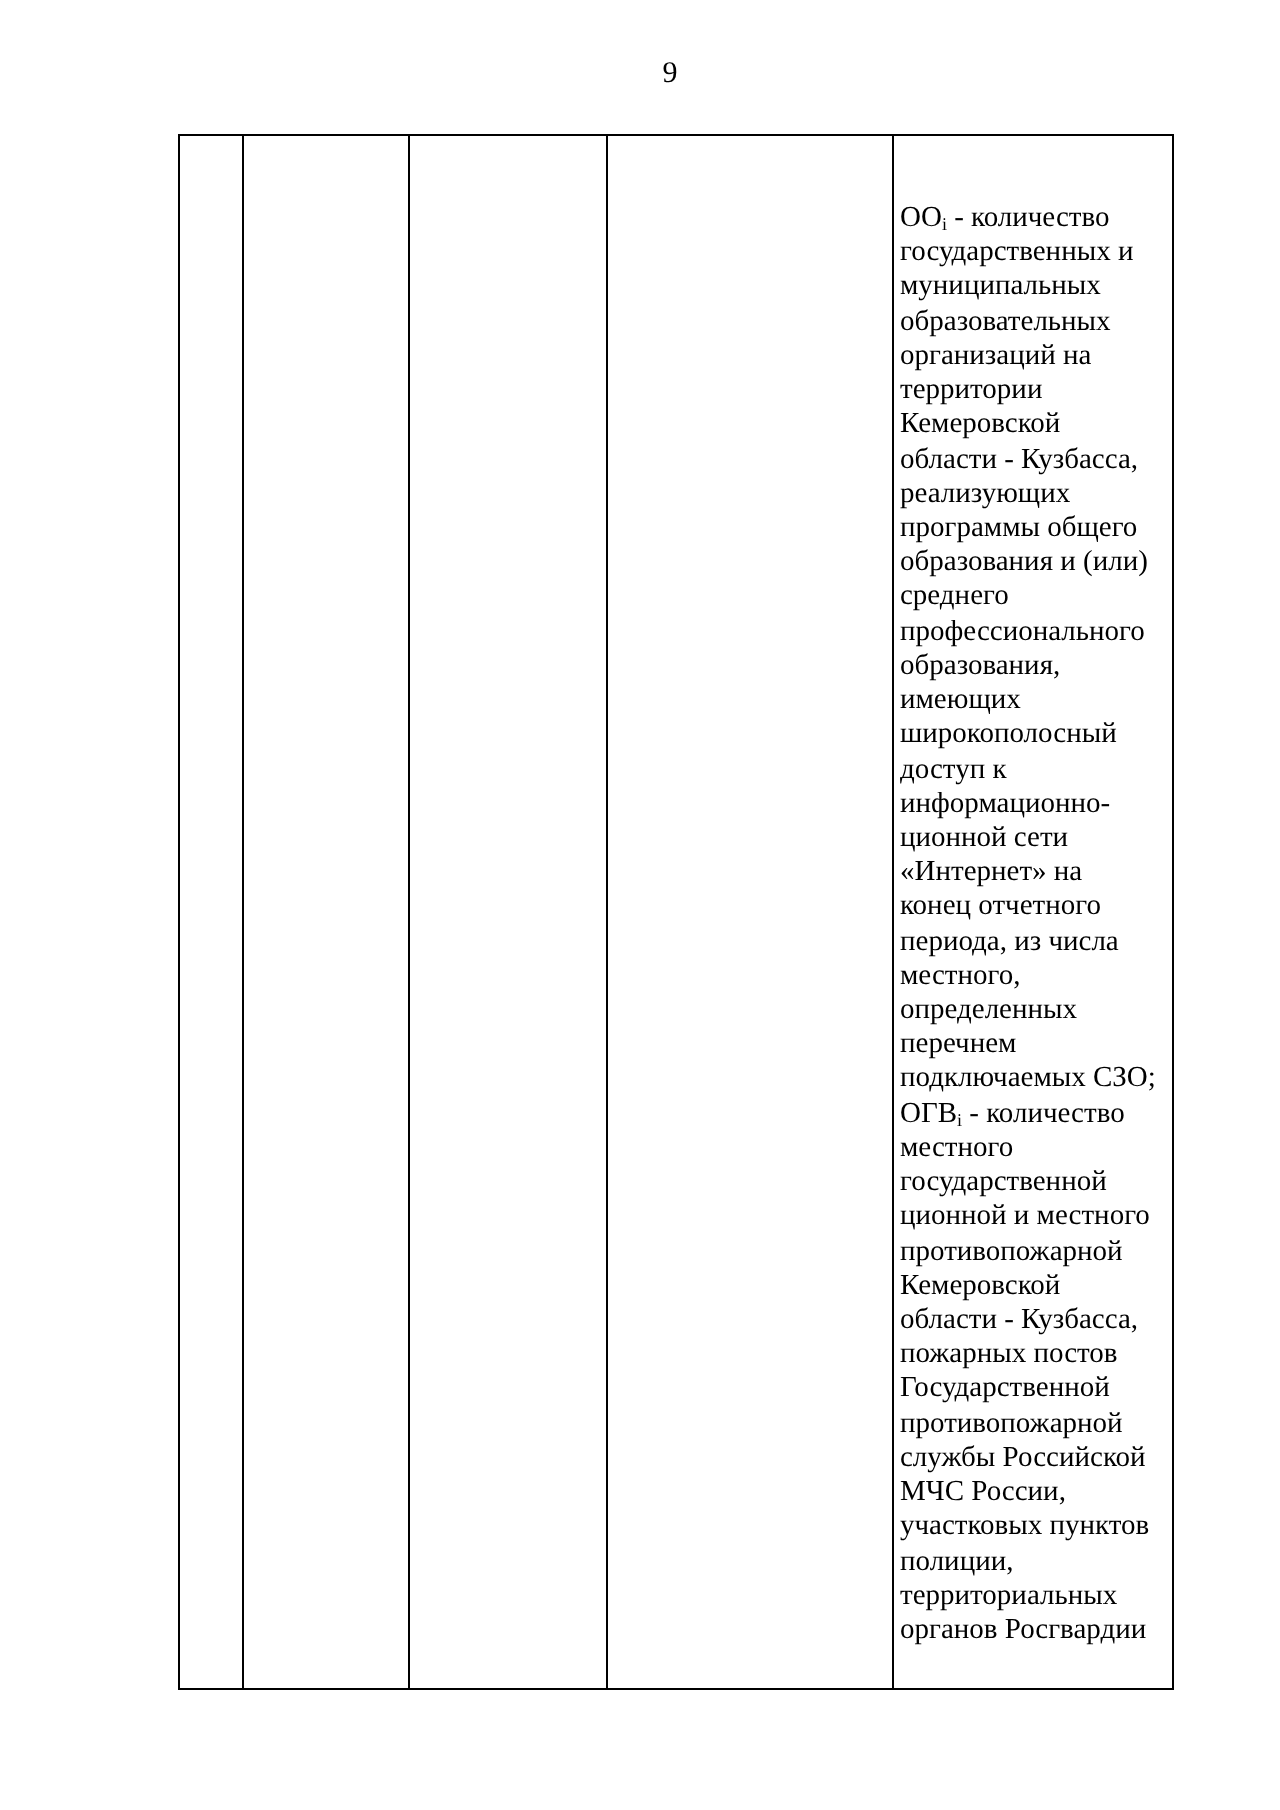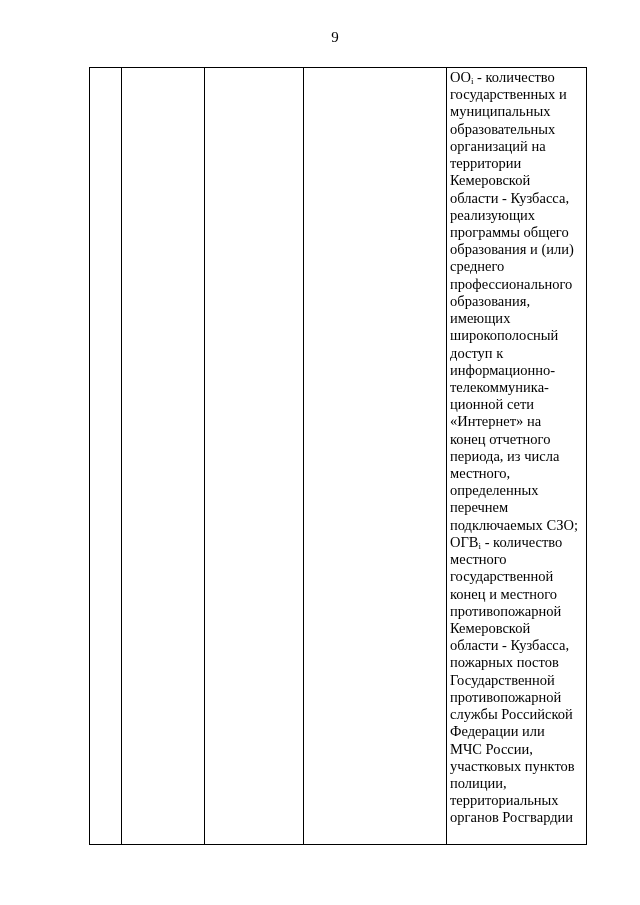--- a/index.html
+++ b/index.html
@@ -32,21 +32,21 @@
   }
   .cell {
     border-right: 1px solid #000000;
     height: 100%;
   }
   .cell:last-child { border-right: none; }
   .cell-1 { width: 32px; }
   .cell-2 { width: 83px; }
   .cell-3 { width: 99px; }
   .cell-4 { width: 143px; }
-  .cell-5 { flex: 1; padding: 1px 2px 0 3px; }
+  .cell-5 { flex: 1; padding: 1px 2px 0 3px; margin-top: 32px; }
   .line {
     font-size: 14.5px;
     line-height: 17.22px;
     white-space: nowrap;
   }
   .line sub {
     font-size: 0.62em;
     line-height: 0;
     vertical-align: -0.25em;
   }
@@ -73,40 +73,38 @@
       <div class="line">реализующих</div>
       <div class="line">программы общего</div>
       <div class="line">образования и (или)</div>
       <div class="line">среднего</div>
       <div class="line">профессионального</div>
       <div class="line">образования,</div>
       <div class="line">имеющих</div>
       <div class="line">широкополосный</div>
       <div class="line">доступ к</div>
       <div class="line">информационно-</div>
-      <div class="line">телекоммуника-</div>
       <div class="line">ционной сети</div>
       <div class="line">«Интернет» на</div>
       <div class="line">конец отчетного</div>
       <div class="line">периода, из числа</div>
       <div class="line">местного,</div>
       <div class="line">определенных</div>
       <div class="line">перечнем</div>
       <div class="line">подключаемых СЗО;</div>
       <div class="line"><span>ОГВ</span><sub>i</sub><span> - количество</span></div>
       <div class="line">местного</div>
       <div class="line">государственной</div>
-      <div class="line">конец и местного</div>
+      <div class="line">ционной и местного</div>
       <div class="line">противопожарной</div>
       <div class="line">Кемеровской</div>
       <div class="line">области - Кузбасса,</div>
       <div class="line">пожарных постов</div>
       <div class="line">Государственной</div>
       <div class="line">противопожарной</div>
       <div class="line">службы Российской</div>
-      <div class="line">Федерации или</div>
       <div class="line">МЧС России,</div>
       <div class="line">участковых пунктов</div>
       <div class="line">полиции,</div>
       <div class="line">территориальных</div>
       <div class="line">органов Росгвардии</div>
     </div>
 </div>
 
 </body></html>

